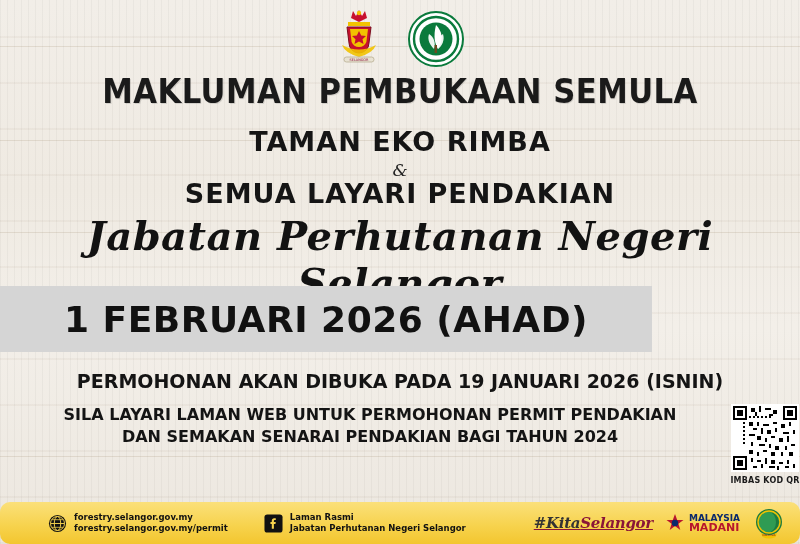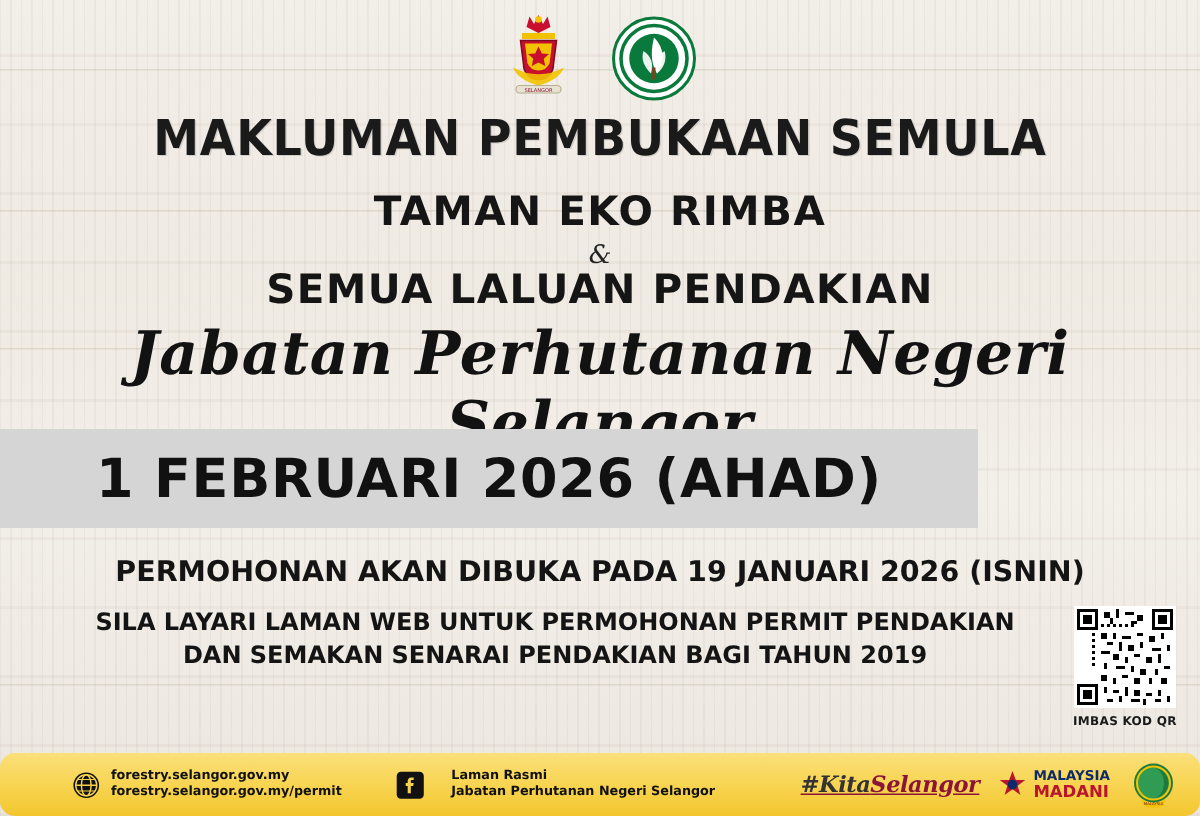--- a/index.html
+++ b/index.html
@@ -180,21 +180,21 @@
     font-weight: bold;
     font-size: 18px;
     color: #111;
     letter-spacing: 0.2px;
   }
 
   
   .qr-wrap {
     position: absolute;
     top: 404px;
-    left: 714px;
+    left: 729px;
     width: 72px;
     text-align: center;
   }
   .qr-box {
     width: 68px;
     height: 68px;
     background: #ffffff;
     margin: 0 auto;
     position: relative;
   }
@@ -234,21 +234,21 @@
   .f-text {
     font-family: "DejaVu Sans", sans-serif;
     font-size: 8.5px;
     line-height: 11px;
     color: #111;
     font-weight: bold;
   }
   .footer-mid {
     display: flex;
     align-items: center;
-    gap: 18px;
+    gap: 7px;
     margin-left: 36px;
   }
   .footer-right {
     margin-left: auto;
     margin-right: 14px;
     display: flex;
     align-items: center;
     gap: 12px;
   }
   .kita-logo {
@@ -313,31 +313,31 @@
         <path d="M17 19 C22 22 24 28 22 34 C18 30 15 25 17 19 Z" fill="#ffffff" opacity="0.92"></path>
         <path d="M31 19 C33 25 30 31 26 34 C24 28 26 22 31 19 Z" fill="#ffffff" opacity="0.92"></path>
         <rect x="22.6" y="30" width="2.4" height="8" fill="#6b4a20"></rect>
       </svg>
     </div>
   </div>
 
   <div class="heading-main">MAKLUMAN PEMBUKAAN SEMULA</div>
   <div class="heading-sub1">TAMAN EKO RIMBA</div>
   <div class="amp">&amp;</div>
-  <div class="heading-sub2">SEMUA LALUAN PENDAKIAN</div>
+  <div class="heading-sub2">SEMUA LAYARI PENDAKIAN</div>
   <div class="script-line">Jabatan Perhutanan Negeri Selangor</div>
 
   <div class="date-band">
     <div class="date-text">1 FEBRUARI 2026 (AHAD)</div>
   </div>
 
   <div class="info-line1">PERMOHONAN AKAN DIBUKA PADA 19 JANUARI 2026 (ISNIN)</div>
   <div class="info-line2">
     <div>SILA LAYARI LAMAN WEB UNTUK PERMOHONAN PERMIT PENDAKIAN</div>
-    <div>DAN SEMAKAN SENARAI PENDAKIAN BAGI TAHUN 2019</div>
+    <div>DAN SEMAKAN SENARAI PENDAKIAN BAGI TAHUN 2024</div>
   </div>
 
   <div class="qr-wrap">
     <div class="qr-box">
       <svg width="68" height="68" viewBox="0 0 34 34" shape-rendering="crispEdges">
         <rect width="34" height="34" fill="#ffffff"></rect>
         <g fill="#000000">
 
           <rect x="1" y="1" width="7" height="7"></rect>
             <rect x="2" y="2" width="5" height="5" fill="#fff"></rect>

